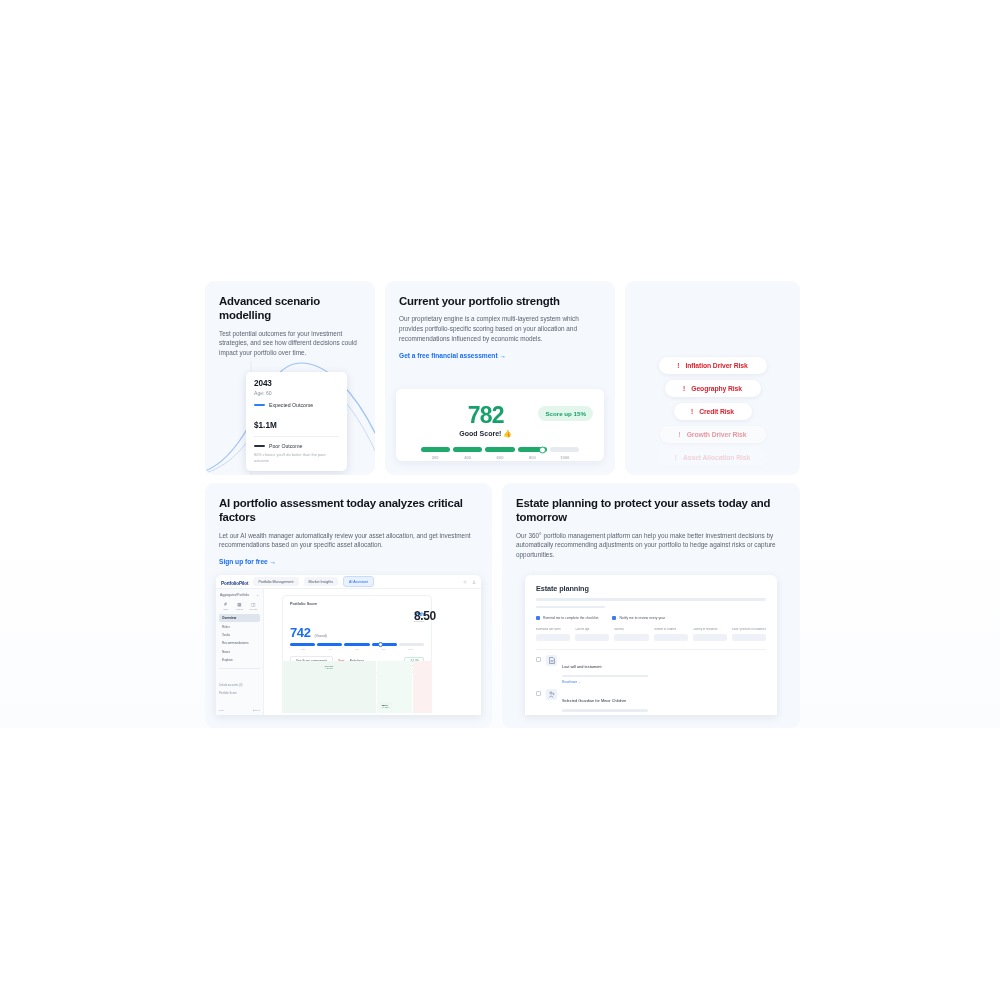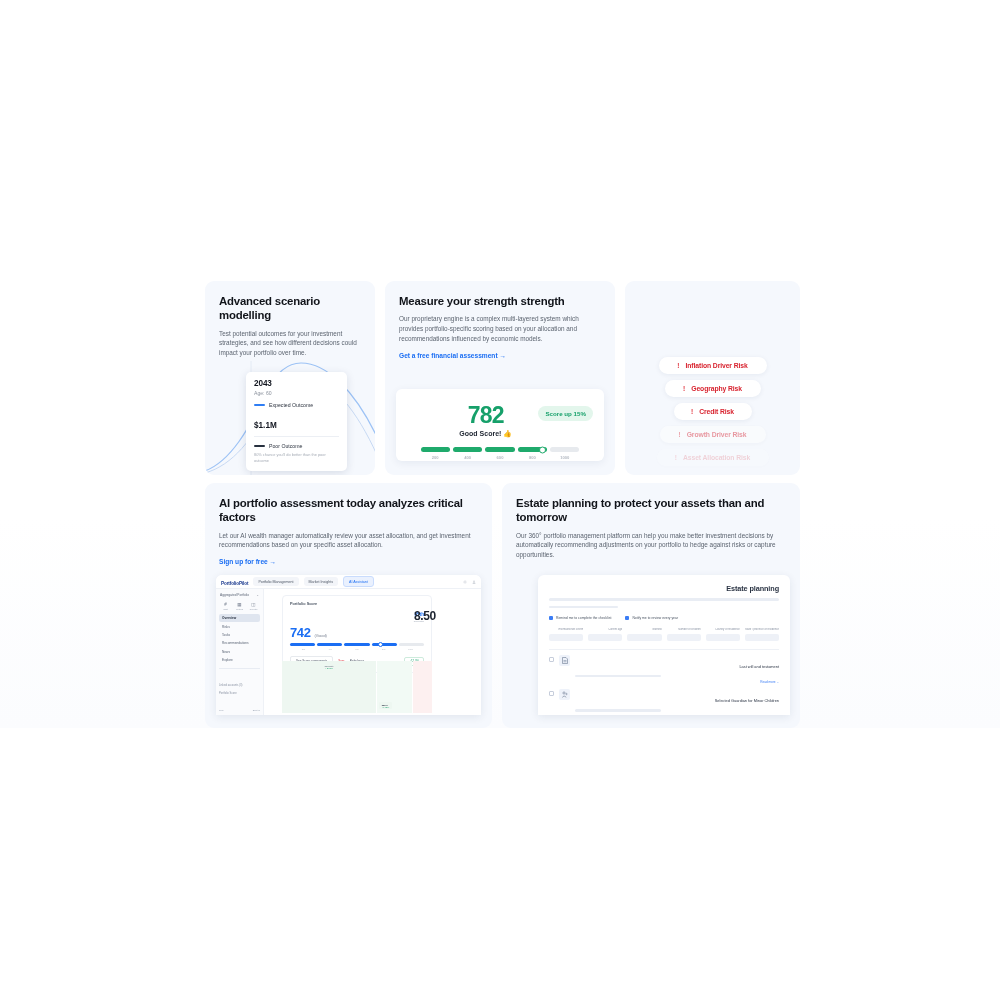--- a/index.html
+++ b/index.html
@@ -192,25 +192,25 @@
   .tm-b { flex: 1.15; background: #f2faf5; position: relative; }
   .tm-c { flex: 0.62; background: #fdf0f0; position: relative; }
   .tm-lab { position: absolute; font-size: 2.2px; text-align: center; width: 100%; }
   .tm-lab .nm { color: #5a6475; display: block; }
   .tm-lab .pc { color: #16a06a; display: block; }
   .tm-chip { position: absolute; left: 2px; bottom: 4px; background: #eef7f1; padding: 1.5px 2.5px; border-radius: 1px; }
   .tm-chip .nm { font-size: 2.3px; font-weight: 700; color: #2b3444; display: block; }
   .tm-chip .pc { font-size: 2.2px; color: #16a06a; display: block; }
   
   .shot5 {
-    position: absolute; left: 36px; top: 92px;
+    position: absolute; left: 23px; top: 92px;
     width: 252px; height: 140px;
     background: #ffffff; border-radius: 6px 6px 0 0;
     box-shadow: 0 2px 9px rgba(20,40,80,0.09);
-    padding: 9px 11px 0 11px; overflow: hidden; text-align: right;
+    padding: 9px 11px 0 11px; overflow: hidden;
   }
   .ep-title { font-size: 7.3px; font-weight: 600; color: #2b3444; letter-spacing: -0.1px; }
   .ep-ghost { height: 2.5px; border-radius: 2px; background: #e9edf4; margin-top: 5px; }
   .ep-ghost.w100 { width: 100%; }
   .ep-ghost.w30 { width: 30%; }
   .ep-checks { display: flex; gap: 14px; margin-top: 8px; }
   .ep-check { display: flex; align-items: center; gap: 3px; }
   .ep-box { width: 4px; height: 4px; border-radius: 1px; background: #3b7df5; flex: none; }
   .ep-check span { font-size: 3.4px; color: #4b5563; }
   .ep-cols { display: flex; gap: 5px; margin-top: 8px; }
@@ -281,21 +281,21 @@
             <span class="tt-dash dark"></span>
             <span class="tt-lab">Poor Outcome</span>
           </div>
           <div class="tt-note">80% chance you'll do better than the poor outcome</div>
         </div>
       </div>
     </div>
 
     <div class="card c2">
       <div class="card-pad">
-        <h3 class="card-title">Measure your strength strength</h3>
+        <h3 class="card-title">Current your portfolio strength</h3>
         <p class="card-body">Our proprietary engine is a complex multi-layered system which provides portfolio-specific scoring based on your allocation and recommendations influenced by economic models.</p>
         <a class="card-link" href="#">Get a free financial assessment →</a>
       </div>
       <div class="score-panel">
         <div class="score-head">
           <div class="score-num-wrap">
             <div class="score-num">782</div>
             <div class="score-sub">Good Score! 👍</div>
           </div>
           <div class="score-badge">Score up 15%</div>
@@ -467,21 +467,21 @@
               </div>
               <div class="tm-c"></div>
             </div>
           </div>
         </div>
       </div>
     </div>
 
     <div class="card c5">
       <div class="card-pad">
-        <h3 class="card-title">Estate planning to protect your assets than and tomorrow</h3>
+        <h3 class="card-title">Estate planning to protect your assets today and tomorrow</h3>
         <p class="card-body">Our 360° portfolio management platform can help you make better investment decisions by automatically recommending adjustments on your portfolio to hedge against risks or capture opportunities.</p>
       </div>
 
       <div class="shot5">
         <div class="ep-title">Estate planning</div>
         <div class="ep-ghost w100"></div>
         <div class="ep-ghost w30"></div>
 
         <div class="ep-checks">
           <label class="ep-check">

